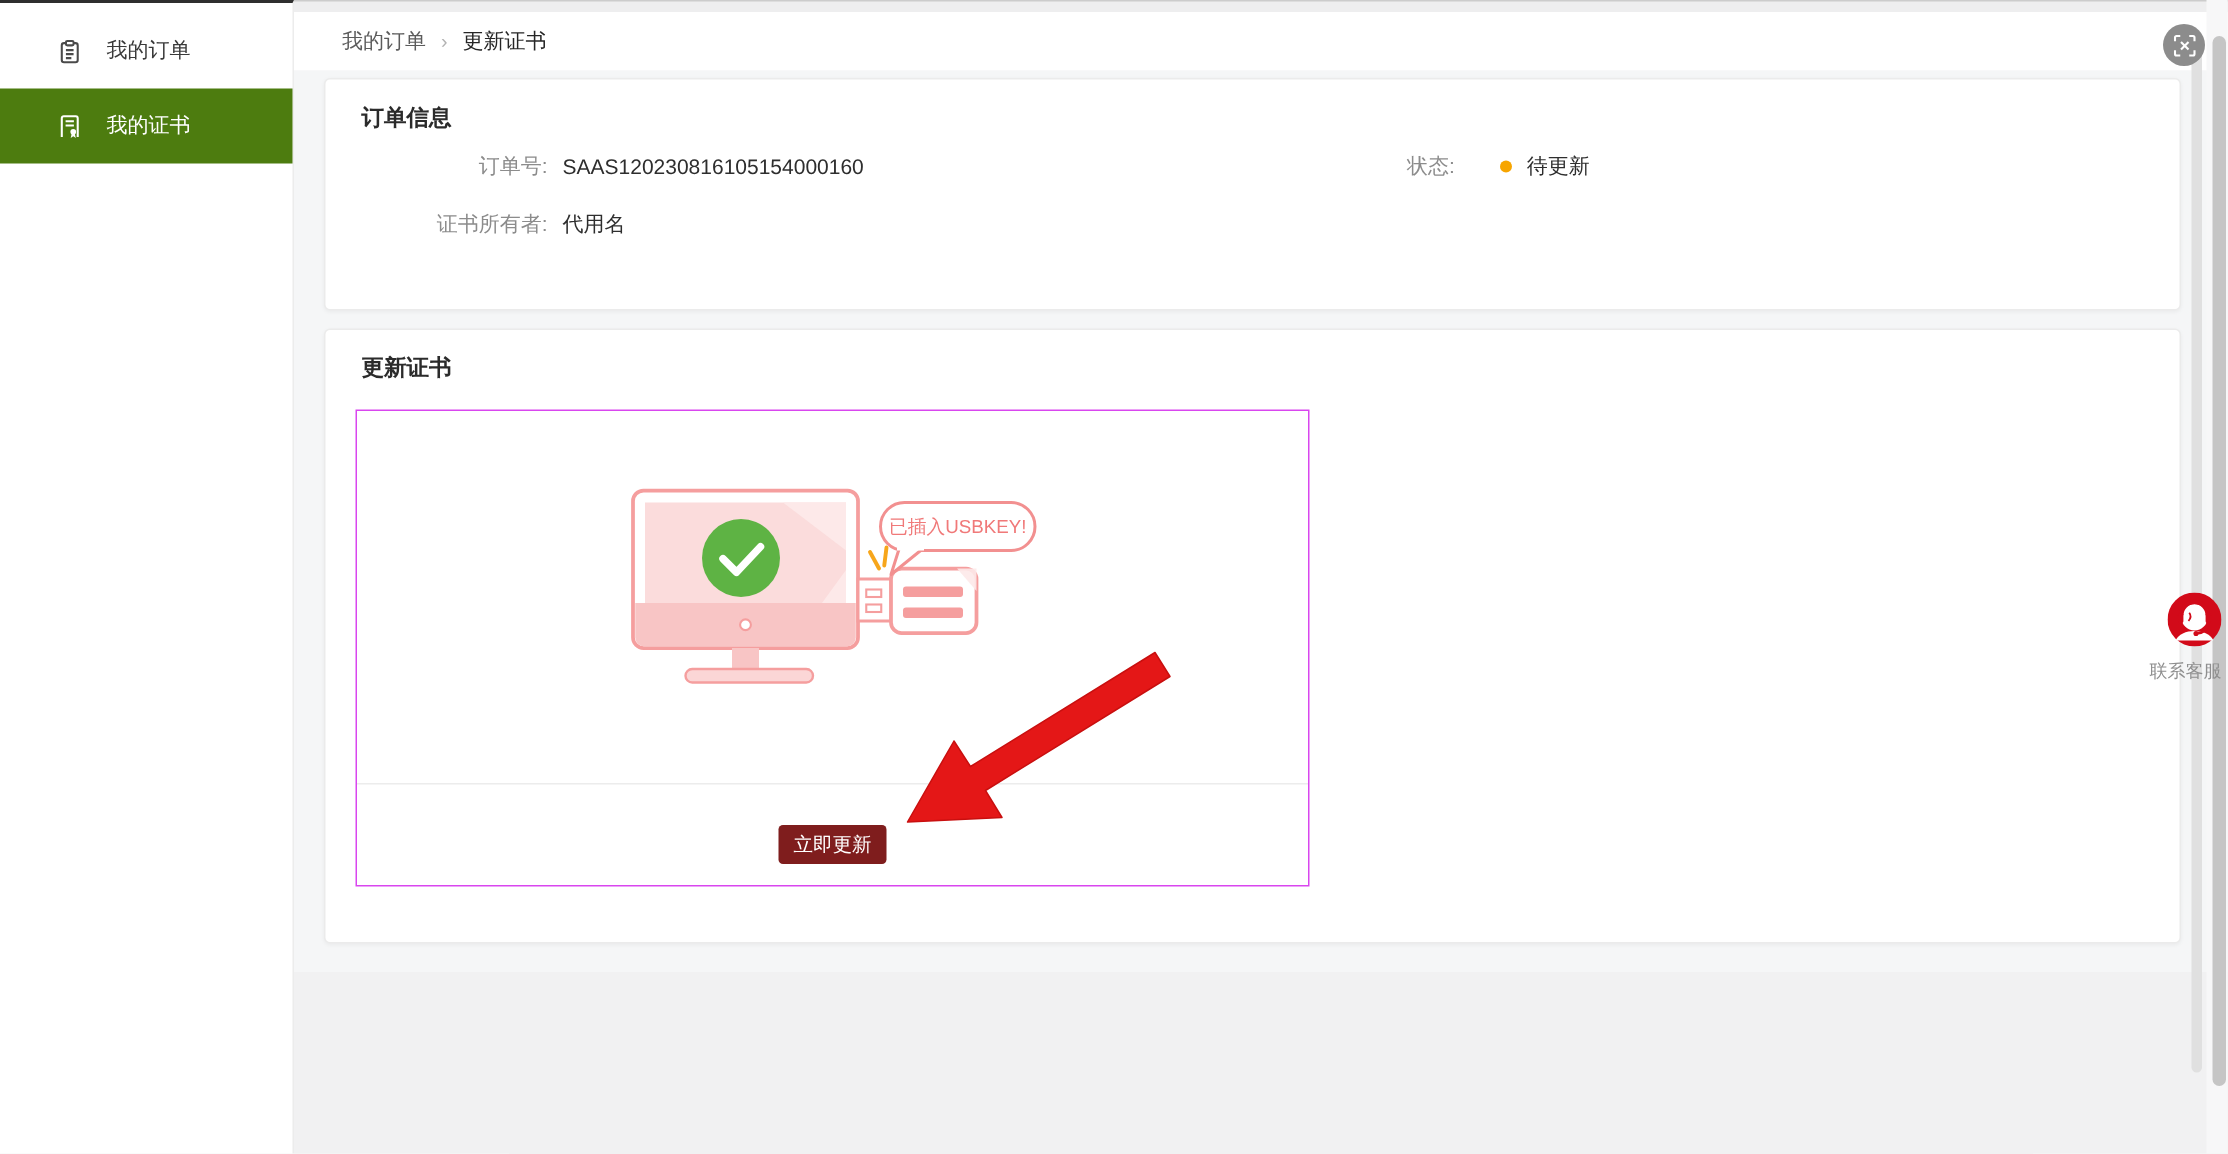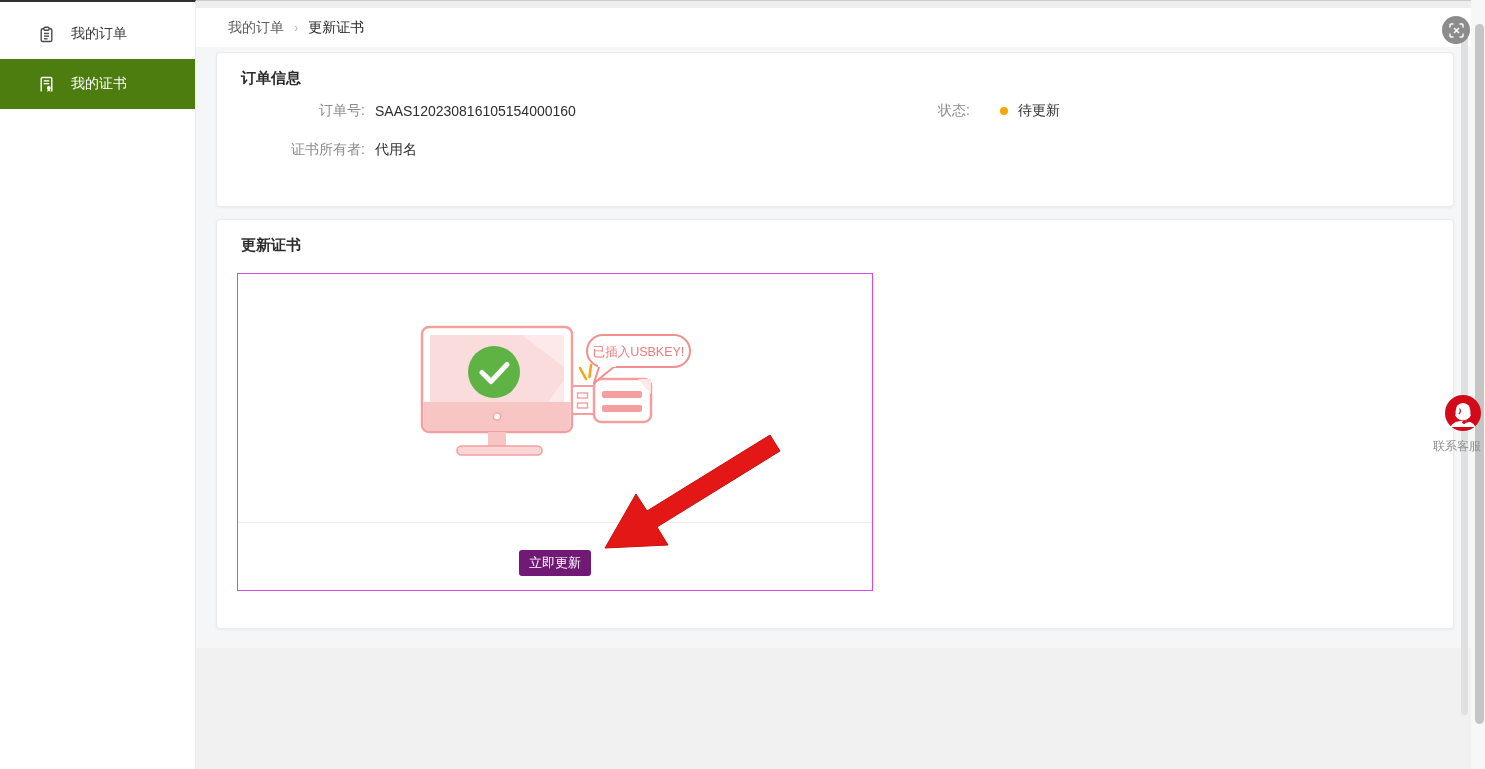--- a/index.html
+++ b/index.html
@@ -42,21 +42,21 @@
   .status-value { color:#2e2e2e; }
 
   
   .update-box { position:absolute; left:20px; top:53px; width:636px; height:318px;
     border:1px solid #d946ef; background:#ffffff; }
   .update-body { position:relative; height:249px; border-bottom:1px solid #ececec; }
   .illustration { position:absolute; left:164px; top:46px; }
   .usb-caption { position:absolute; left:0; top:183px; width:100%; text-align:center;
     font-size:14px; color:#434343; }
   .update-footer { height:68px; display:flex; justify-content:center; align-items:flex-start; padding-top:27px; }
-  .primary-btn { width:72px; height:26px; background:#701a75; color:#ffffff; border:none;
+  .primary-btn { width:72px; height:26px; background:#7f1d1d; color:#ffffff; border:none;
     border-radius:3px; font-size:13px; cursor:pointer; font-family:inherit; }
 
   
   .arrow-svg { position:absolute; left:590px; top:425px; z-index:8; pointer-events:none; }
 
   
   .capture-btn { position:absolute; left:1442px; top:16px; width:28px; height:28px; border-radius:50%;
     background:#8c8c8c; display:flex; align-items:center; justify-content:center; z-index:9; cursor:pointer; }
 
   

